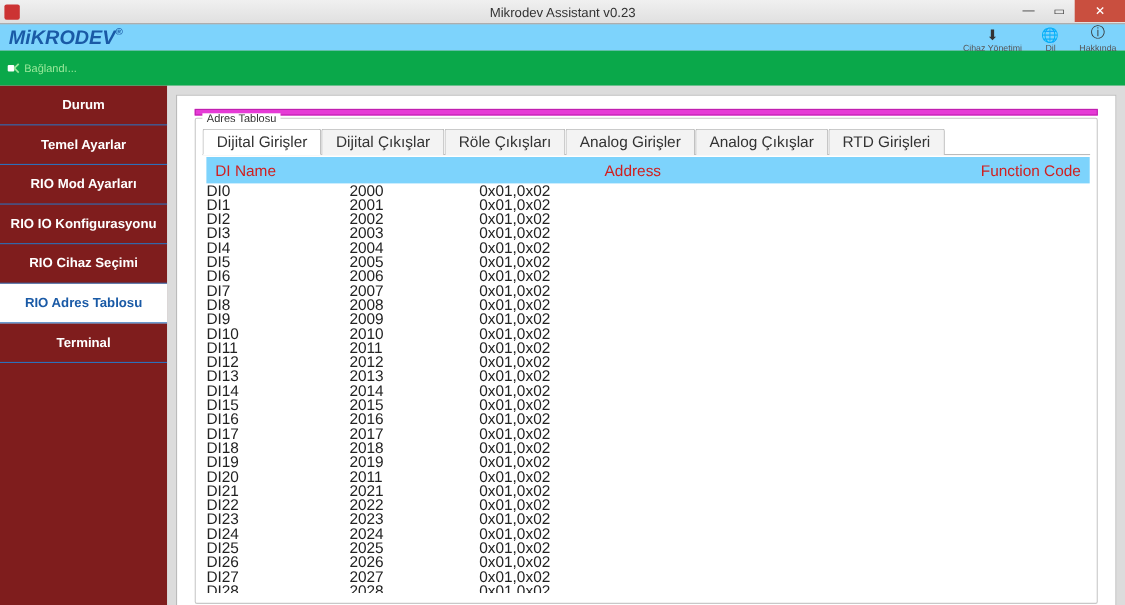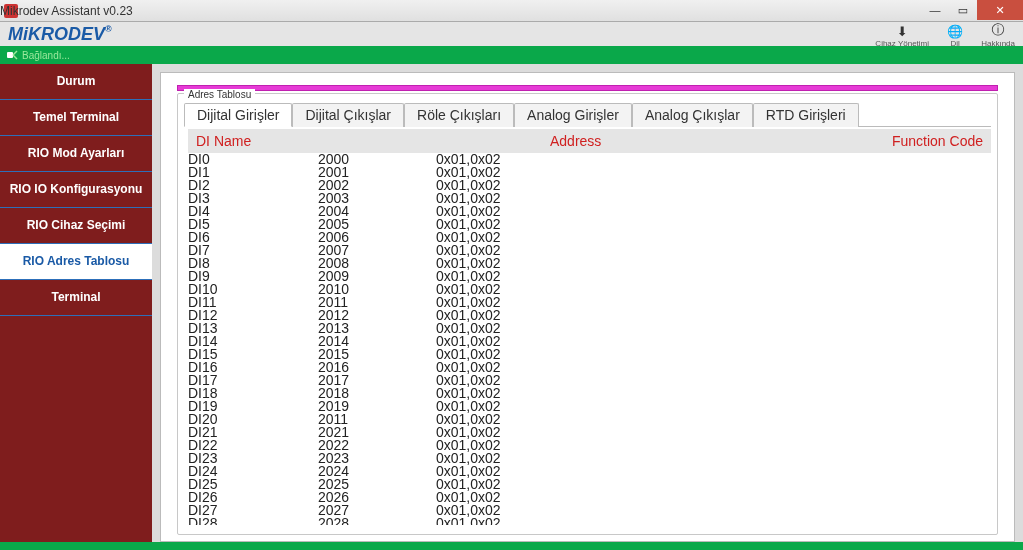--- a/index.html
+++ b/index.html
@@ -1,34 +1,34 @@
 <!DOCTYPE html>
 <html><head>
 <meta charset="utf-8">
 <style>
   * { box-sizing: border-box; margin: 0; padding: 0; }
   body { font-family: "Segoe UI", Tahoma, sans-serif; font-size: 11px; background: #c8c8c8; width: 1023px; height: 550px; overflow: hidden; }
   
   .titlebar { height: 22px; background: linear-gradient(#f0f0f0, #e0e0e0); display: flex; align-items: center; position: relative; border-bottom: 1px solid #aaa; }
   .titlebar-icon { width: 14px; height: 14px; margin-left: 4px; background: #cc3333; border-radius: 2px; }
-  .titlebar-title { position: absolute; left: 0; right: 0; text-align: left; font-size: 12px; color: #333; pointer-events: none; }
+  .titlebar-title { position: absolute; left: 0; right: 0; text-align: center; font-size: 12px; color: #333; pointer-events: none; }
   .titlebar-controls { position: absolute; right: 0; top: 0; display: flex; }
   .tb-btn { width: 28px; height: 20px; display: flex; align-items: center; justify-content: center; font-size: 11px; color: #333; cursor: default; }
   .tb-btn.close { background: #c94f3f; color: #fff; width: 46px; }
   
-  .header { height: 24px; background: #e5e5e5; display: flex; align-items: center; justify-content: space-between; padding: 0 8px; }
+  .header { height: 24px; background: #7dd3fc; display: flex; align-items: center; justify-content: space-between; padding: 0 8px; }
   .logo { font-weight: 900; font-style: italic; font-size: 18px; letter-spacing: 0; }
   .logo .m1 { color: #1a5aa6; }
   .logo .m2 { color: #1a5aa6; }
   .logo sup { font-size: 9px; color: #1a5aa6; font-style: normal; vertical-align: top; }
   .header-icons { display: flex; gap: 18px; align-items: flex-end; }
   .hicon { display: flex; flex-direction: column; align-items: center; font-size: 8px; color: #555; cursor: default; }
   .hicon .ic { font-size: 13px; color: #333; }
   
-  .statusbar { height: 18px; background: #0aa84a; color: #9be89b; font-size: 10px; display: flex; align-items: center; padding-left: 6px; }
+  .statusbar { height: 32px; background: #0aa84a; color: #9be89b; font-size: 10px; display: flex; align-items: center; padding-left: 6px; }
   .statusbar .sic { width: 12px; height: 12px; margin-right: 4px; display:flex; align-items:center; justify-content:center; }
   
   .main { display: flex; height: calc(550px - 22px - 24px - 18px - 8px); background: #dcdcdc; }
   
   .sidebar { width: 152px; background: #7f1d1d; display: flex; flex-direction: column; }
   .sidebar-item { padding: 10px 8px; text-align: center; color: #fff; font-size: 12px; font-weight: 600; border-bottom: 1px solid #2d6fb9; cursor: default; line-height: 1.25; }
   .sidebar-item.active { background: #fff; color: #1a5aa6; }
   
   .content { flex: 1; background: #dcdcdc; padding: 8px 8px 0 8px; position: relative; }
   .panel { background: #fff; width: 100%; height: 100%; padding: 12px 16px 6px 16px; overflow: hidden; border: 1px solid #bbb; }
@@ -95,21 +95,21 @@
         <path d="M7 6 L11 2" stroke="#9be89b" stroke-width="1.5"></path>
         <path d="M7 6 L11 10" stroke="#9be89b" stroke-width="1.5"></path>
       </svg>
   </span>
   <span>Bağlandı...</span>
 </div>
 
 <div class="main">
   <div class="sidebar" id="sidebar">
       <div class="sidebar-item">Durum</div>
-      <div class="sidebar-item">Temel Terminal</div>
+      <div class="sidebar-item">Temel Ayarlar</div>
       <div class="sidebar-item">RIO Mod Ayarları</div>
       <div class="sidebar-item">RIO IO Konfigurasyonu</div>
       <div class="sidebar-item">RIO Cihaz Seçimi</div>
       <div class="sidebar-item active">RIO Adres Tablosu</div>
       <div class="sidebar-item">Terminal</div>
     </div>
   <div class="content">
     <div class="panel">
       <div class="magentabar"></div>
       <div class="groupbox">

